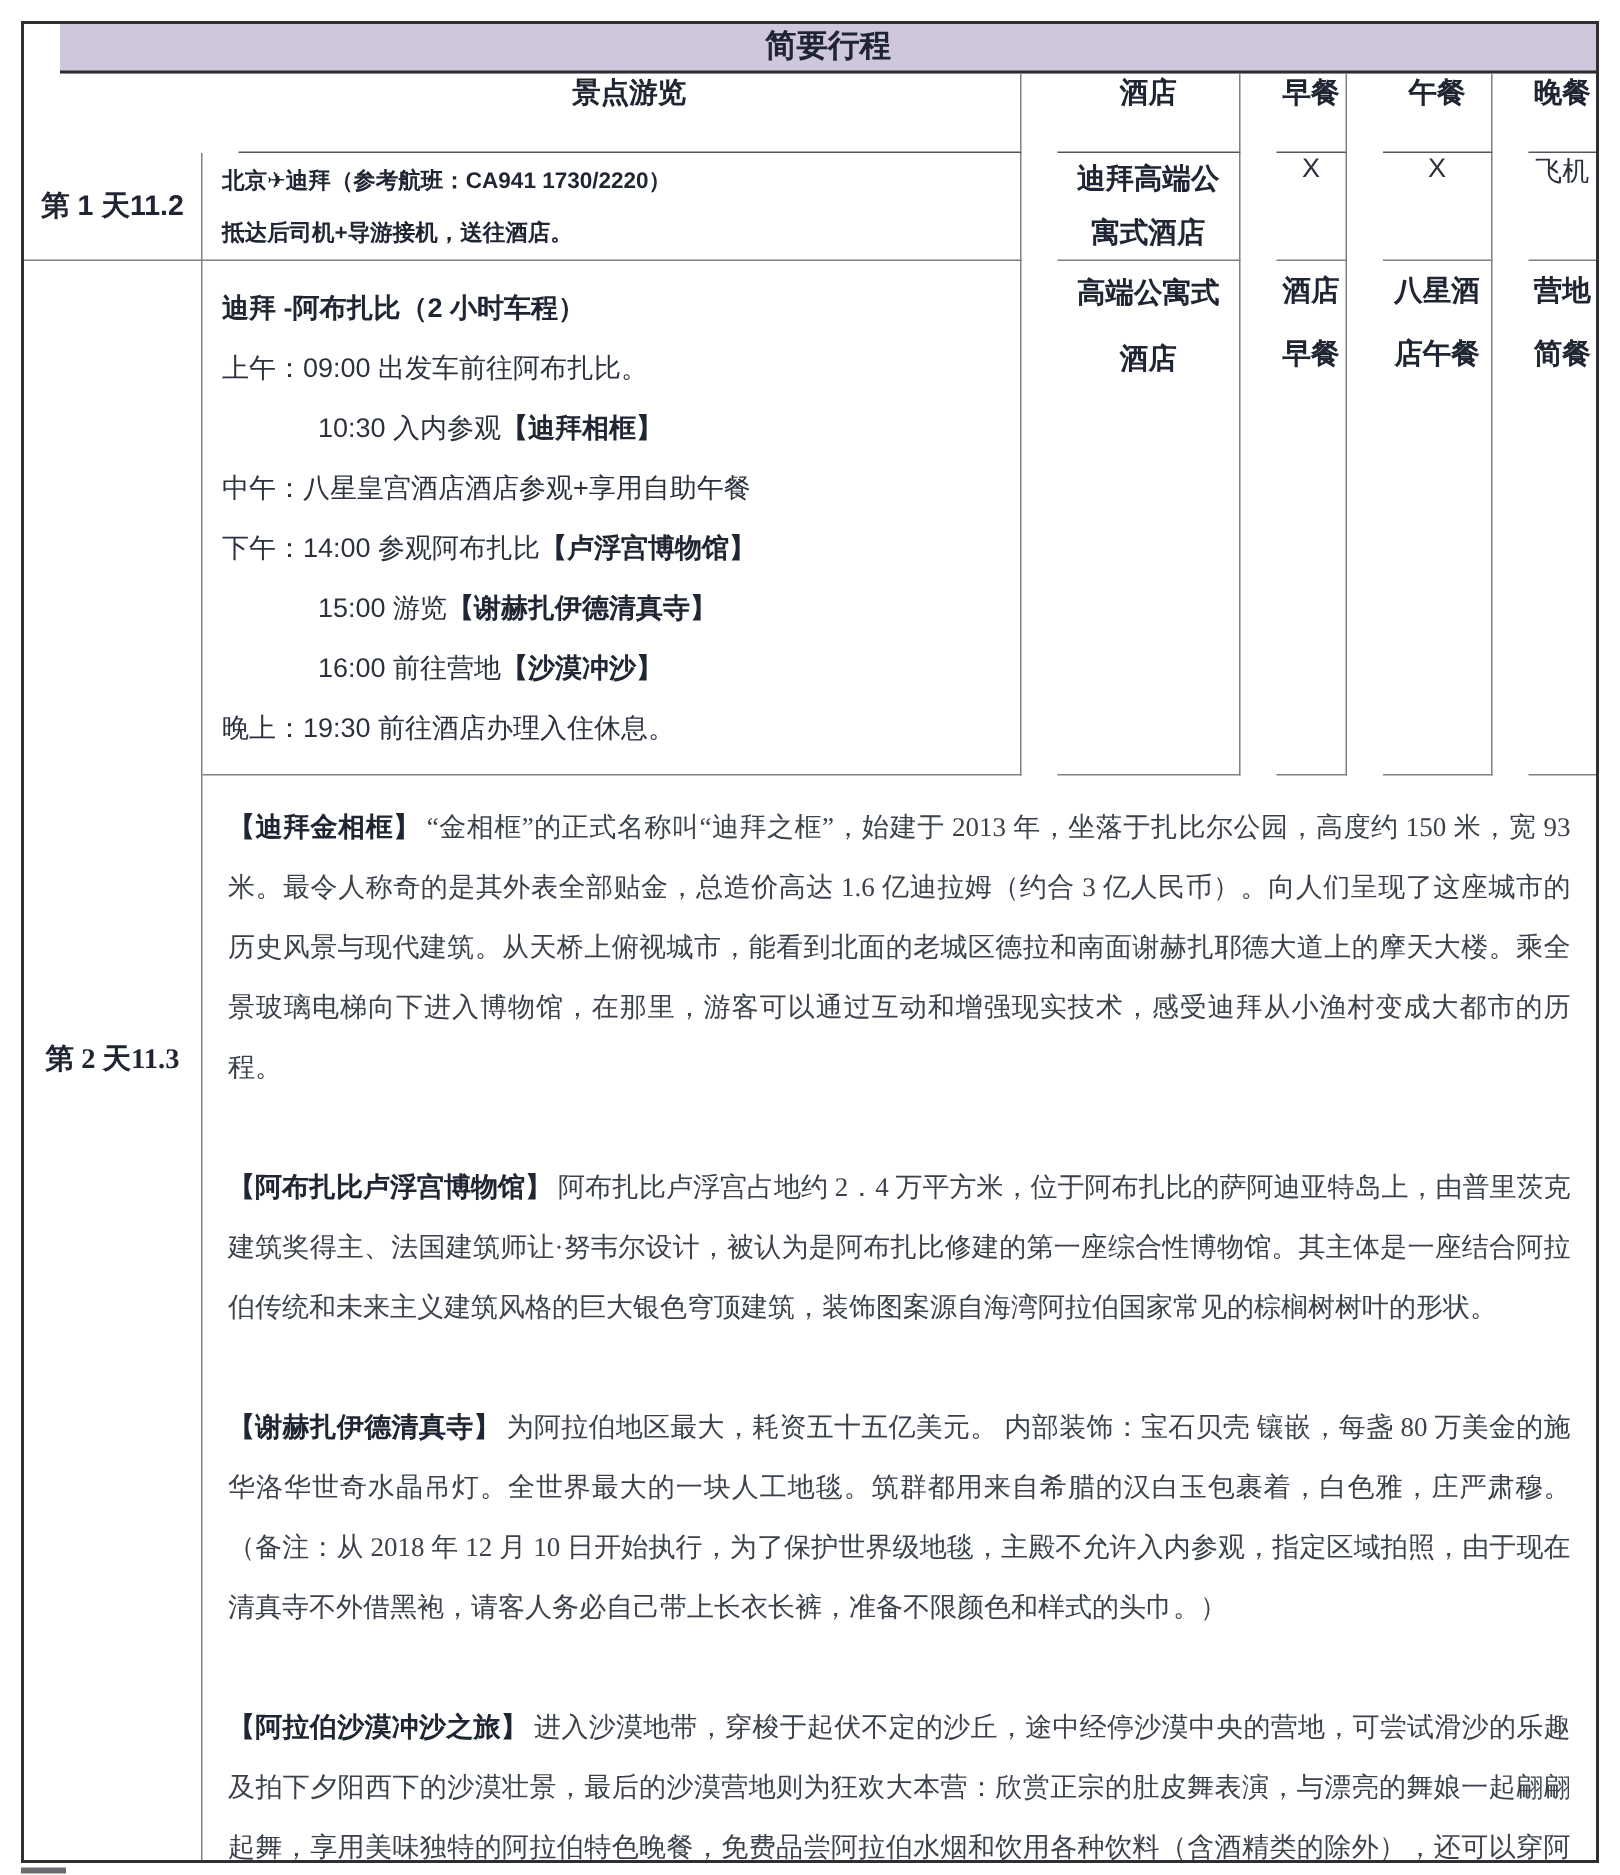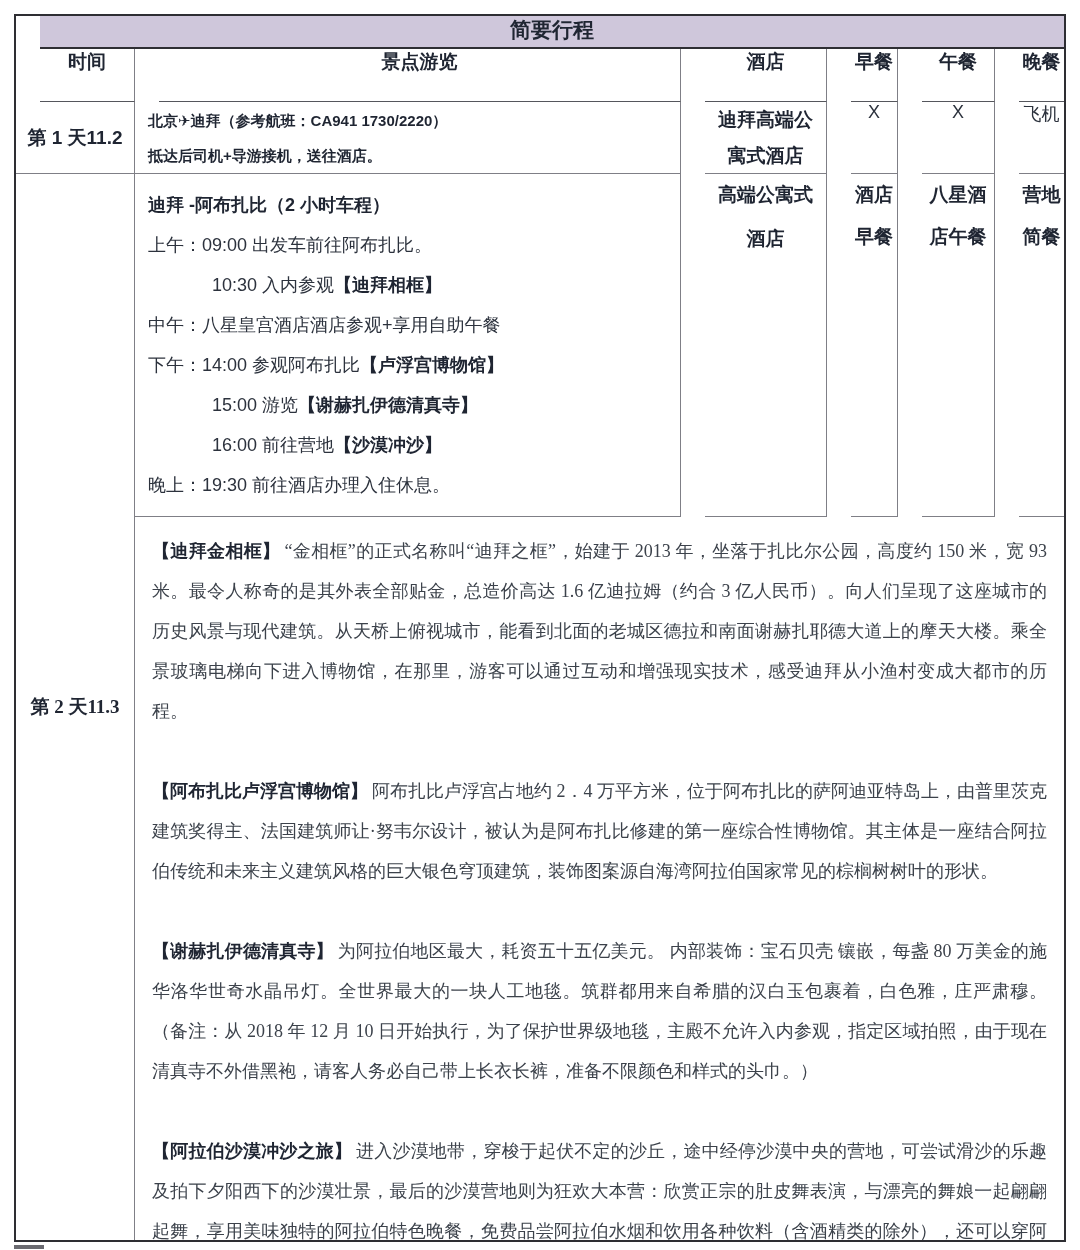--- a/index.html
+++ b/index.html
@@ -62,21 +62,21 @@
 
   
   .sched{
     grid-row:4;grid-column:2;
     padding:11px 13px 0 13px;
     font-size:18px;line-height:40px;color:#2c323d;
   }
   .sched-line.indent{padding-left:64px;}
   .sched .b{font-weight:bold;color:#1f2532;}
 
-  .d2-hotel{grid-row:4;grid-column:3;font-size:19px;line-height:44px;font-family:Liberation Mono, monospace;}
+  .d2-hotel{grid-row:4;grid-column:3;font-size:19px;line-height:44px;}
   .d2-meal{grid-row:4;font-size:19px;line-height:42px;}
 
   .wrap-5{display:inline-block;width:5em;text-align:center;}
   .wrap-3{display:inline-block;width:3em;text-align:center;}
   .wrap-2{display:inline-block;width:2em;text-align:center;}
 
   
   .desc{
     grid-row:5;grid-column:2/7;
     padding:14px 17px 0 17px;
@@ -94,23 +94,20 @@
 </style>
 </head>
 <body>
 
 <div class="sheet">
 
   <div class="cell last-col center title-bar">
     <span>简要行程</span>
   </div>
 
-  <div class="cell hdr center" style="grid-column:1">
-      <span>时间</span>
-    </div>
   <div class="cell hdr center" style="grid-column:2">
       <span>景点游览</span>
     </div>
   <div class="cell hdr center" style="grid-column:3">
       <span>酒店</span>
     </div>
   <div class="cell hdr center" style="grid-column:4">
       <span>早餐</span>
     </div>
   <div class="cell hdr center" style="grid-column:5">

